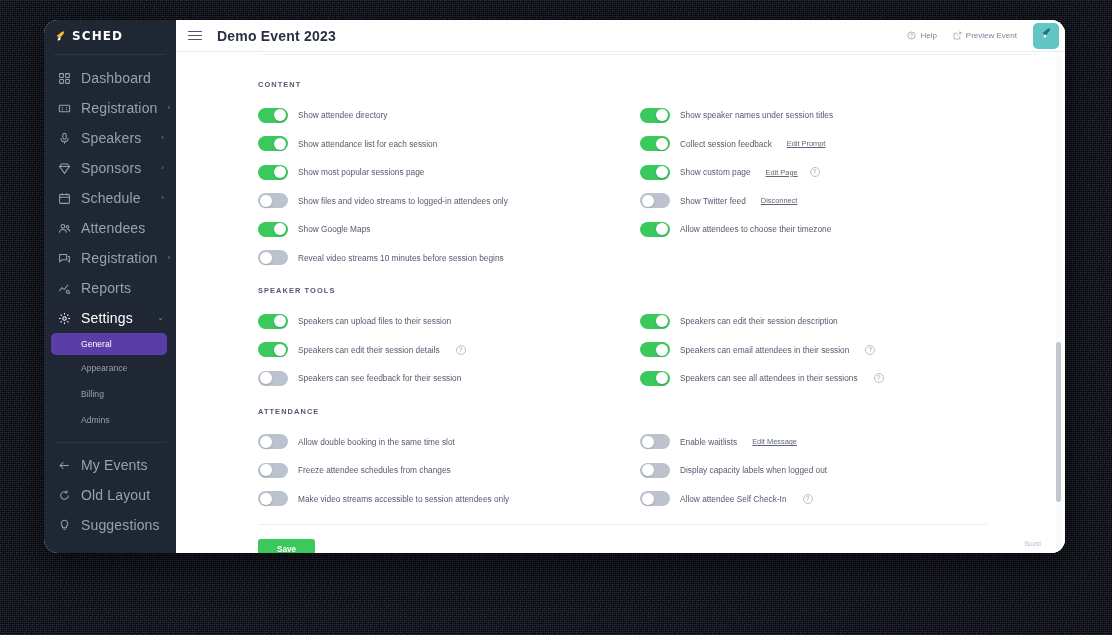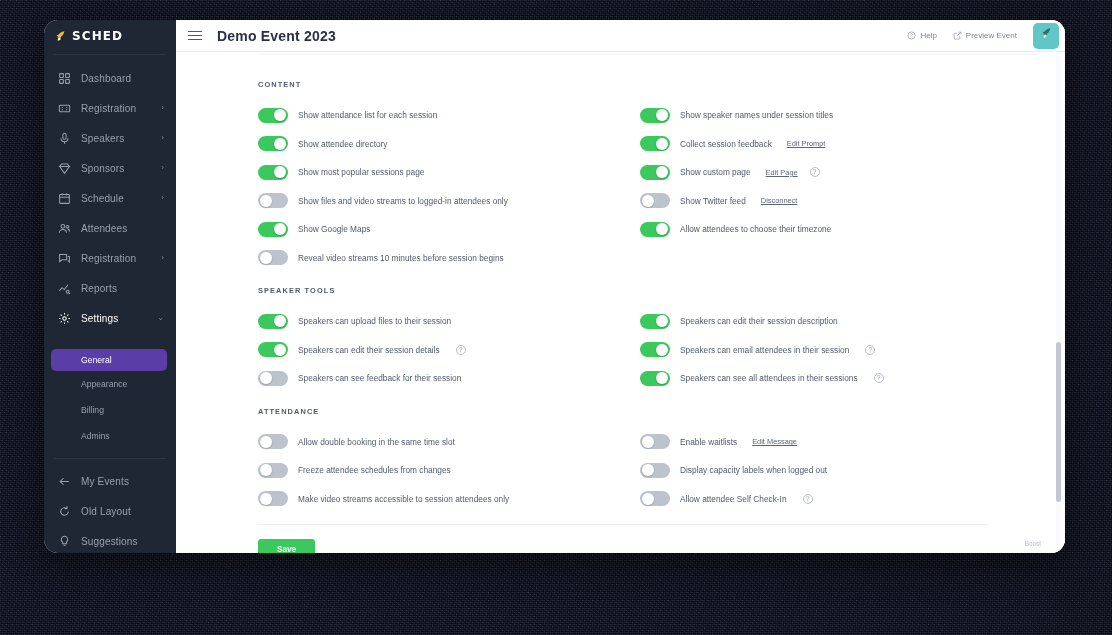--- a/index.html
+++ b/index.html
@@ -75,21 +75,21 @@
     position: relative;
     cursor: pointer;
   }
   .nav-item .ico {
     width: 13px; height: 13px;
     flex: 0 0 13px;
     display: flex; align-items: center; justify-content: center;
     color: #98a1b0;
   }
   .nav-item .ico svg { width: 13px; height: 13px; display:block; }
-  .nav-label { flex: 1 1 auto; font-size: 10px; letter-spacing: .15px; }
+  .nav-label { flex: 1 1 auto; font-size: 14px; letter-spacing: .15px; }
   .chev {
     font-size: 8px;
     color: #7d8696;
     line-height: 1;
   }
   .nav-item.active .nav-label,
   .nav-item.active .ico { color: #ffffff; }
 
   
   .sub-item {
@@ -98,21 +98,21 @@
     align-items: center;
     padding-left: 37px;
     font-size: 8.6px;
     color: #98a1b0;
     cursor: pointer;
   }
   .sub-item.selected {
     background: #5b3da8;
     color: #ffffff;
     border-radius: 5px;
-    margin: 16px 9px 0 7px;
+    margin: 0 9px 0 7px;
     padding-left: 30px;
     height: 22px;
   }
   .side-divider2 {
     height: 1px;
     background: #2d3546;
     margin: 9px 10px 7px 10px;
   }
 
   
@@ -511,27 +511,27 @@
 
         
         <div class="section">
           <div class="section-title">CONTENT</div>
           <div class="grid">
             <div class="col">
               <div class="row">
                 <div class="sw on">
                     <span class="knob"></span>
                   </div>
+                <span class="row-label">Show attendee directory</span>
+              </div>
+              <div class="row">
+                <div class="sw on">
+                    <span class="knob"></span>
+                  </div>
                 <span class="row-label">Show attendance list for each session</span>
-              </div>
-              <div class="row">
-                <div class="sw on">
-                    <span class="knob"></span>
-                  </div>
-                <span class="row-label">Show attendee directory</span>
               </div>
               <div class="row">
                 <div class="sw on">
                     <span class="knob"></span>
                   </div>
                 <span class="row-label">Show most popular sessions page</span>
               </div>
               <div class="row">
                 <div class="sw off">
                     <span class="knob"></span>

